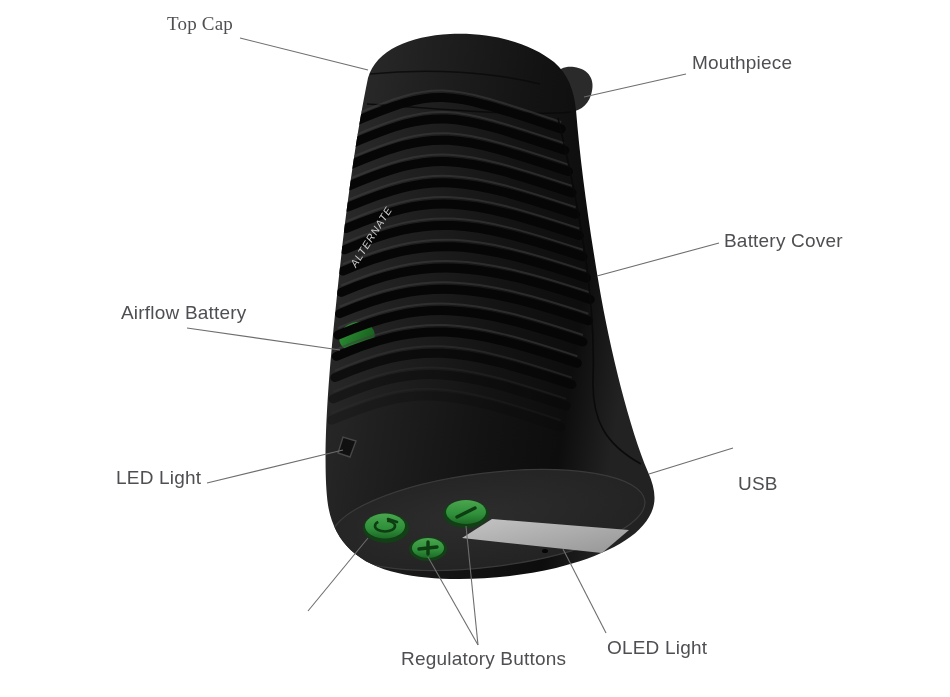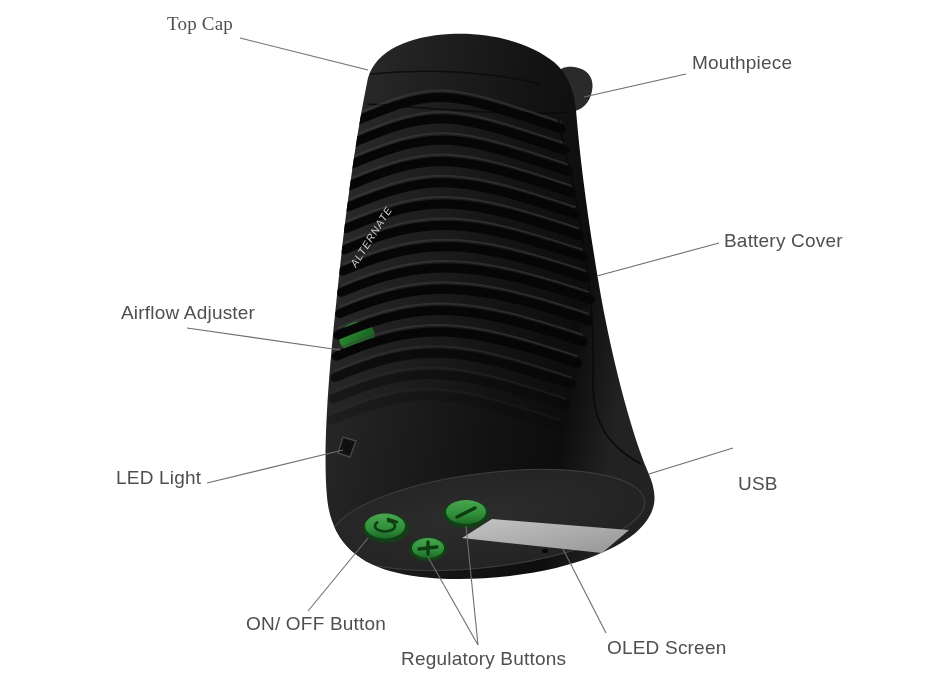--- a/index.html
+++ b/index.html
@@ -152,19 +152,18 @@
       <line x1="308" y1="611" x2="368" y2="538"></line>
       <line x1="478" y1="645" x2="428" y2="557"></line>
       <line x1="478" y1="645" x2="466" y2="526"></line>
       <line x1="606" y1="633" x2="563" y2="549"></line>
     </g>
   </svg>
 
   <div class="callout" style="left:167px;top:13px;font-family:Liberation Serif, serif;">Top Cap</div>
   <div class="callout" style="left:692px;top:52px;">Mouthpiece</div>
   <div class="callout" style="left:724px;top:230px;text-align:center;">Battery Cover</div>
-  <div class="callout" style="left:121px;top:302px;">Airflow Adjuster</div>
+  <div class="callout" style="left:121px;top:302px;">Airflow Battery</div>
   <div class="callout" style="left:738px;top:433px;margin-top:40px;">USB</div>
   <div class="callout" style="left:116px;top:467px;">LED Light</div>
-  <div class="callout" style="left:246px;top:613px;">ON/ OFF Button</div>
   <div class="callout" style="left:401px;top:648px;">Regulatory Buttons</div>
-  <div class="callout" style="left:607px;top:637px;">OLED Screen</div>
+  <div class="callout" style="left:607px;top:637px;">OLED Light</div>
 </div>
 
 </body></html>

